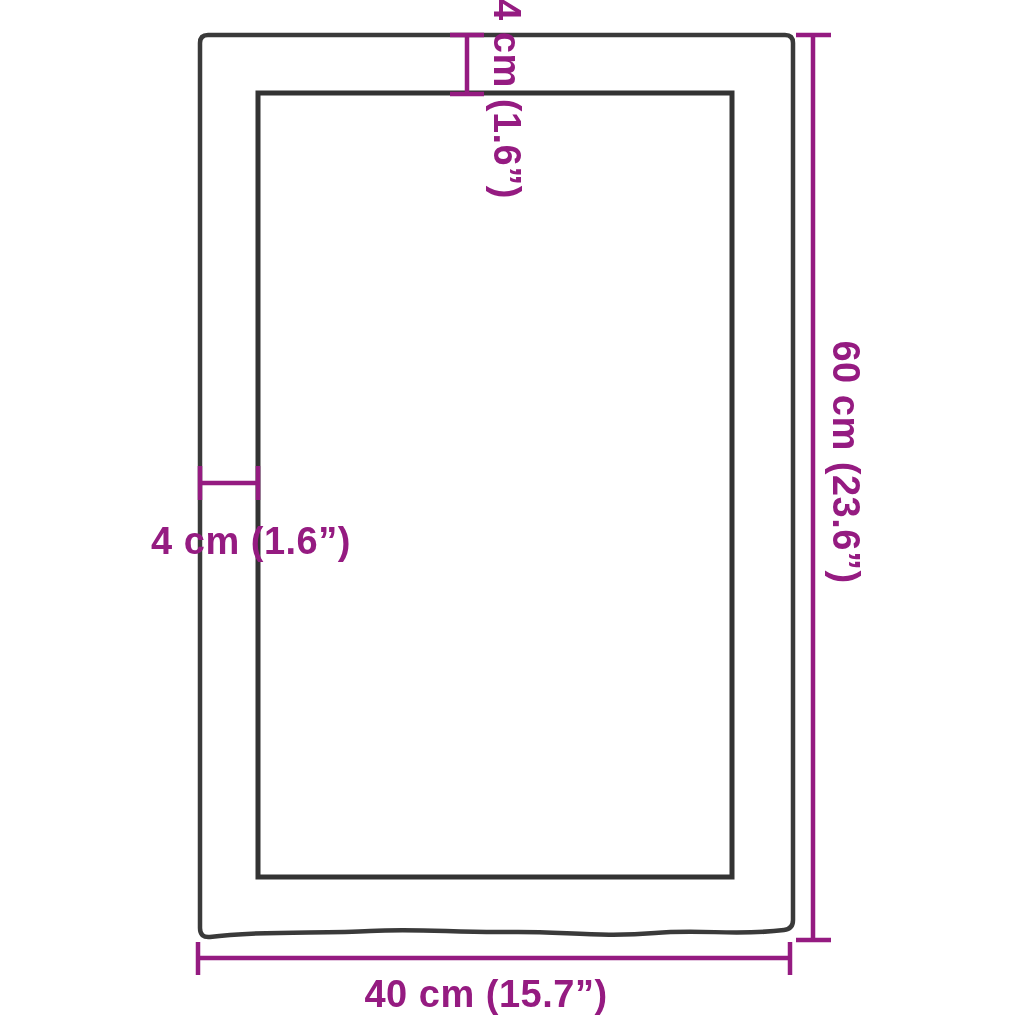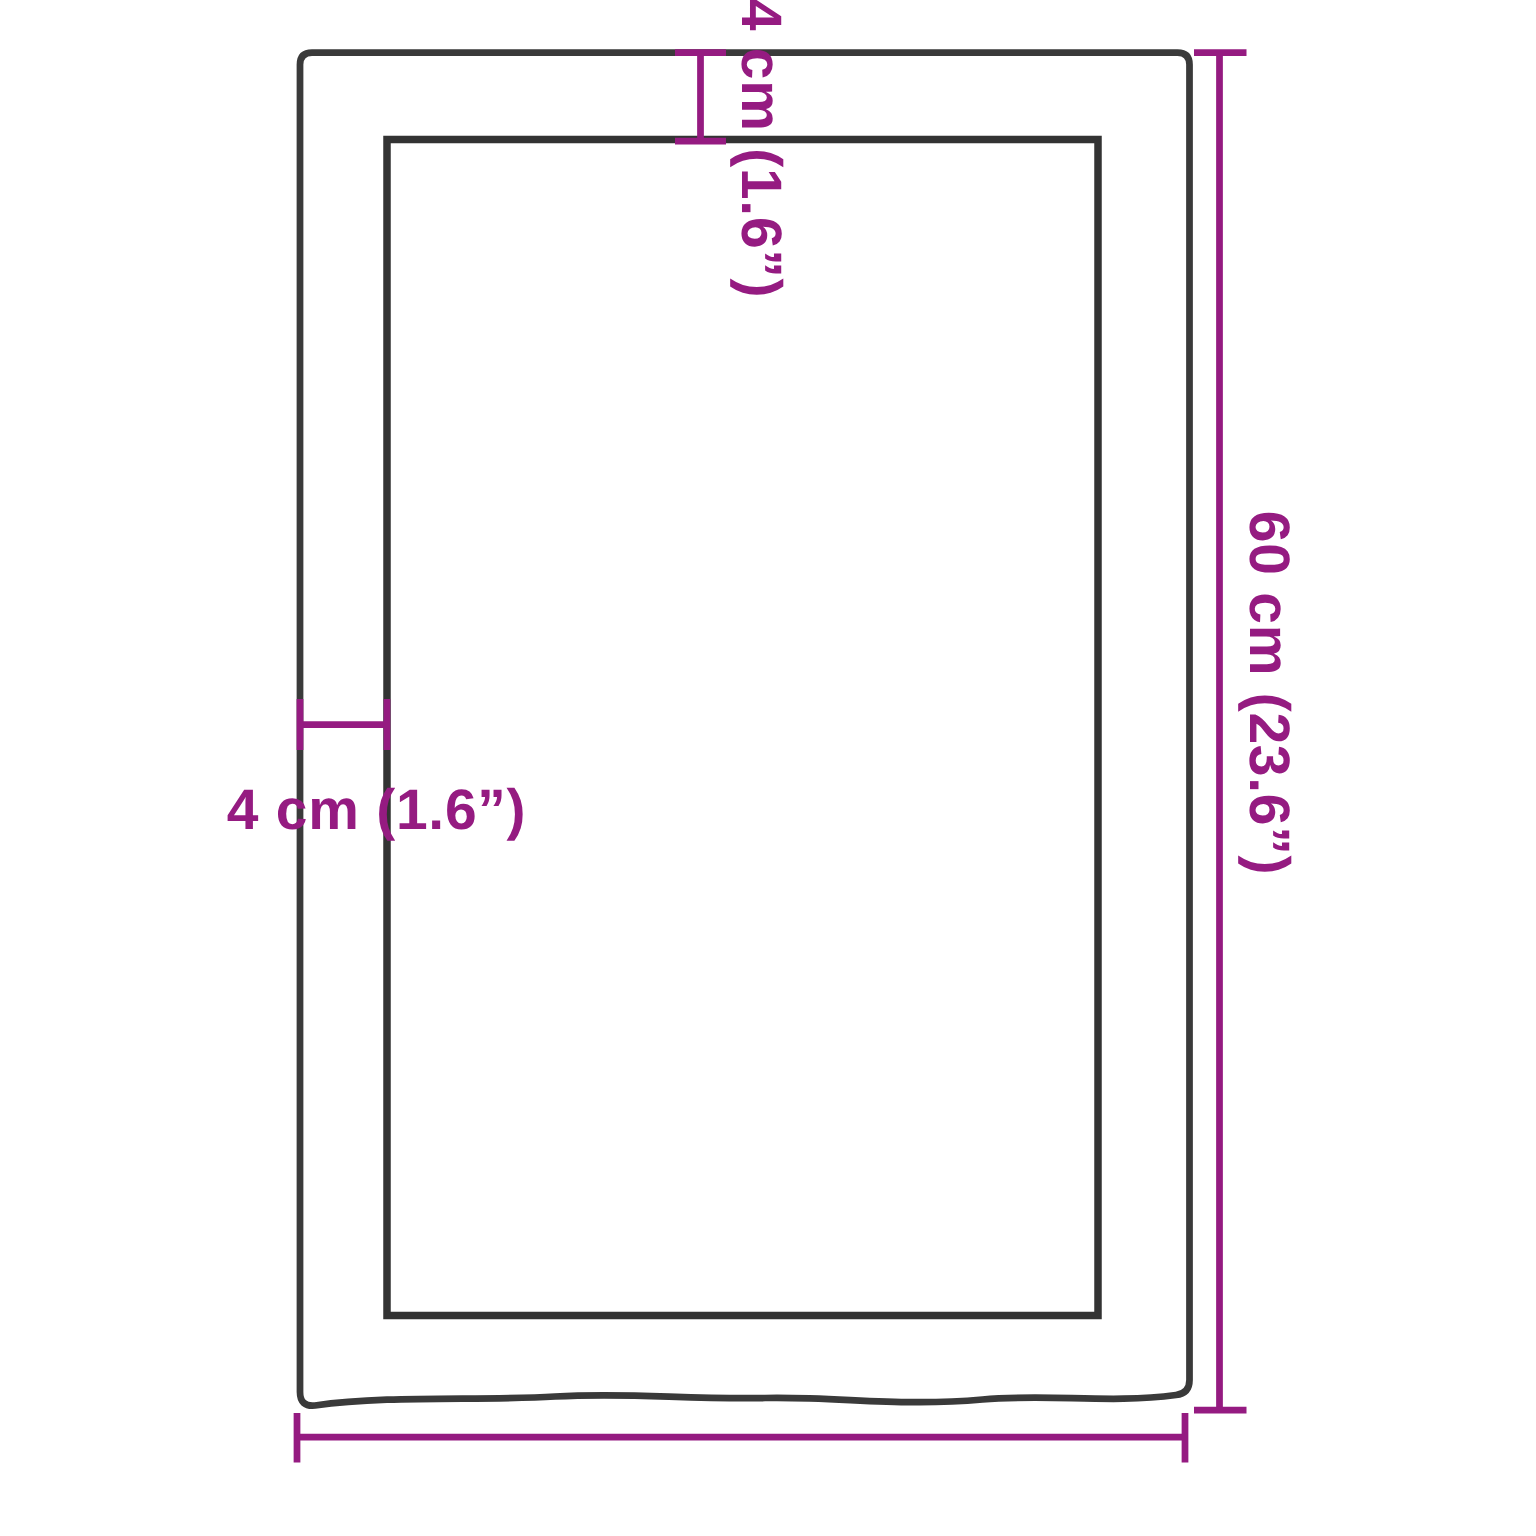--- a/index.html
+++ b/index.html
@@ -80,14 +80,15 @@
       <line x1="790" y1="942" x2="790" y2="975"></line>
     </g>
   </svg>
 
   <div class="dim-label rot" style="left:506px; top:99px;">4 cm (1.6”)</div>
 
   <div class="dim-label" style="left:251px; top:541px;">4 cm (1.6”)</div>
 
   <div class="dim-label rot" style="left:845px; top:462px;">60 cm (23.6”)</div>
 
+  <div class="dim-label" style="left:486px; top:994px;">40 cm (15.7”)</div>
 
 </div>
 
 </body></html>

